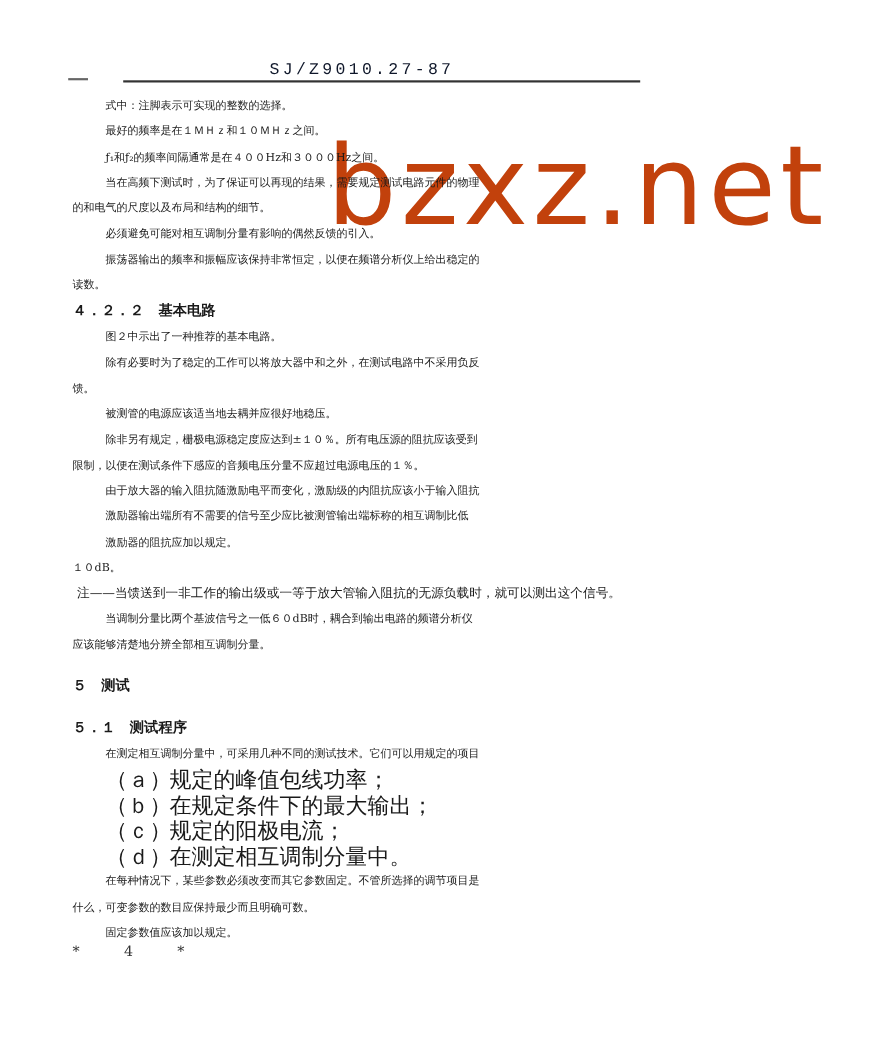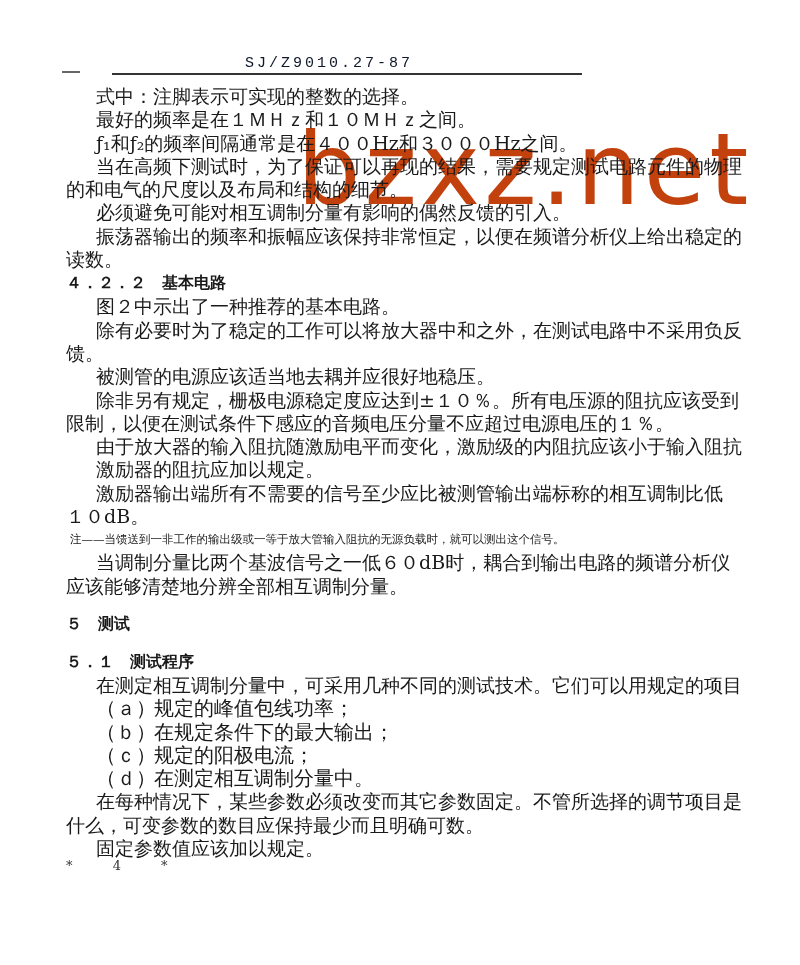--- a/index.html
+++ b/index.html
@@ -12,24 +12,24 @@
     position: absolute; left: 245px; top: 55px; font-family: "Liberation Mono", "DejaVu Sans Mono", monospace;
     font-size: 15px; letter-spacing: 3px; color: #0f172a;
   }
   .header-rule { position: absolute; left: 112px; top: 73px; width: 470px; height: 2px; background: #333; }
   .header-dash { position: absolute; left: 62px; top: 71px; width: 18px; height: 2px; background: #666; }
   .watermark {
     position: absolute; left: 250px; top: 120px; font-family: "DejaVu Sans", sans-serif;
     font-weight: normal; font-size: 100px; color: #c2410c; letter-spacing: 4px; z-index: 0; line-height: 1; margin-left: 47px;
   }
   .content { position: absolute; left: 66px; top: 85px; width: 530px; z-index: 1; }
-  .line { font-size: 19px; line-height: 23.3px; white-space: nowrap; }
+  .line { font-size: 10px; line-height: 23.3px; white-space: nowrap; }
   .indent { padding-left: 30px; }
   .note { font-size: 11.5px; line-height: 23px; padding-left: 4px; white-space: nowrap; }
-  .heading { font-size: 16px; line-height: 24px; font-weight: bold; white-space: nowrap; }
+  .heading { font-size: 13px; line-height: 24px; font-weight: bold; white-space: nowrap; }
   .gap { height: 14px; }
   .list-item { font-size: 20px; line-height: 23.3px; padding-left: 30px; white-space: nowrap; }
   .list-item .lbl { display: inline-block; width: 58px; }
   .footer { position: absolute; left: 66px; top: 858px; font-size: 13px; letter-spacing: 18px; color: #333; }
 </style>
 </head>
 <body>
 
 <div class="page">
   <div class="header-dash"></div>
@@ -48,22 +48,22 @@
     <div class="line indent">振荡器输出的频率和振幅应该保持非常恒定，以便在频谱分析仪上给出稳定的</div>
     <div class="line">读数。</div>
     <div class="heading">４．２．２　基本电路</div>
     <div class="line indent">图２中示出了一种推荐的基本电路。</div>
     <div class="line indent">除有必要时为了稳定的工作可以将放大器中和之外，在测试电路中不采用负反</div>
     <div class="line">馈。</div>
     <div class="line indent">被测管的电源应该适当地去耦并应很好地稳压。</div>
     <div class="line indent">除非另有规定，栅极电源稳定度应达到±１０％。所有电压源的阻抗应该受到</div>
     <div class="line">限制，以便在测试条件下感应的音频电压分量不应超过电源电压的１％。</div>
     <div class="line indent">由于放大器的输入阻抗随激励电平而变化，激励级的内阻抗应该小于输入阻抗</div>
+    <div class="line indent">激励器输出端所有不需要的信号至少应比被测管输出端标称的相互调制比低</div>
     <div class="line indent">激励器的阻抗应加以规定。</div>
-    <div class="line indent">激励器输出端所有不需要的信号至少应比被测管输出端标称的相互调制比低</div>
     <div class="line">１０dB。</div>
     <div class="note">注——当馈送到一非工作的输出级或一等于放大管输入阻抗的无源负载时，就可以测出这个信号。</div>
     <div class="line indent">当调制分量比两个基波信号之一低６０dB时，耦合到输出电路的频谱分析仪</div>
     <div class="line">应该能够清楚地分辨全部相互调制分量。</div>
     <div class="gap"></div>
     <div class="heading">５　测试</div>
     <div class="gap"></div>
     <div class="heading">５．１　测试程序</div>
     <div class="line indent">在测定相互调制分量中，可采用几种不同的测试技术。它们可以用规定的项目</div>
     <div class="list-item"><span class="lbl">（ａ）</span><span>规定的峰值包线功率；</span></div>

